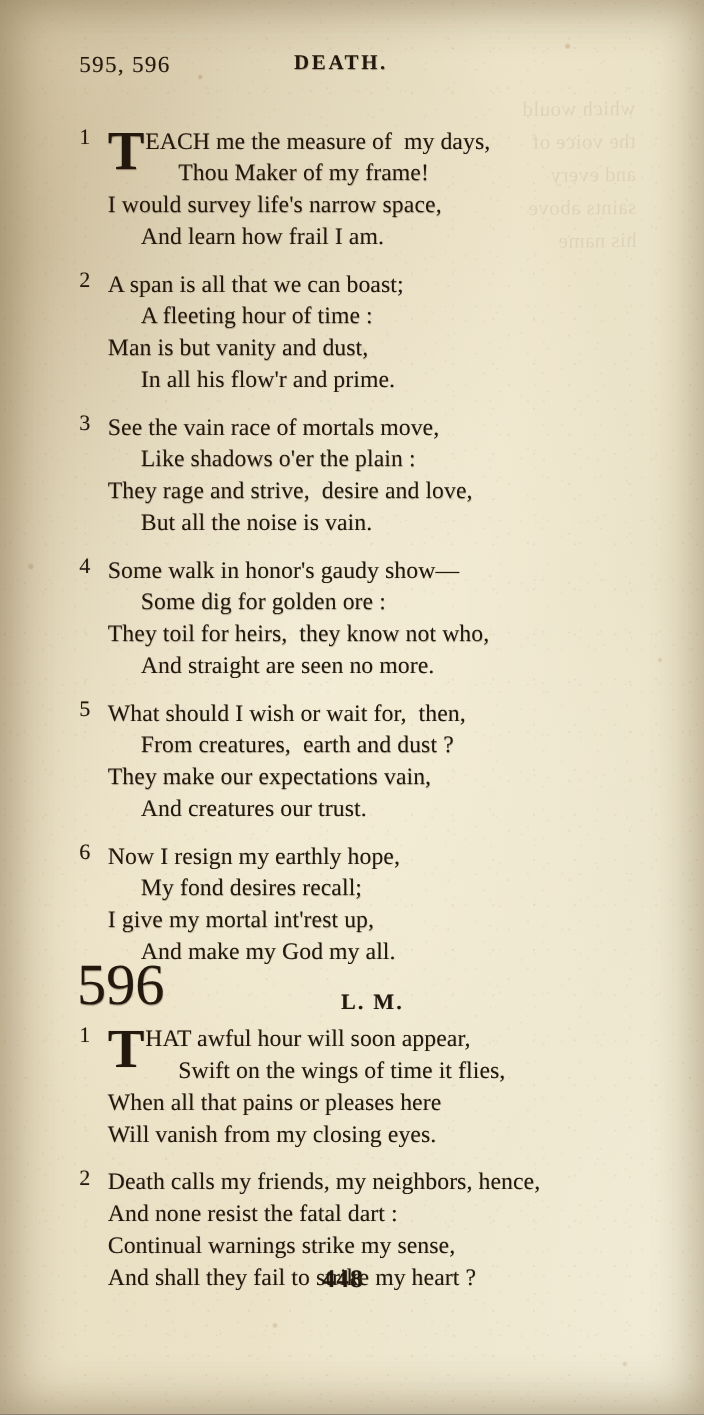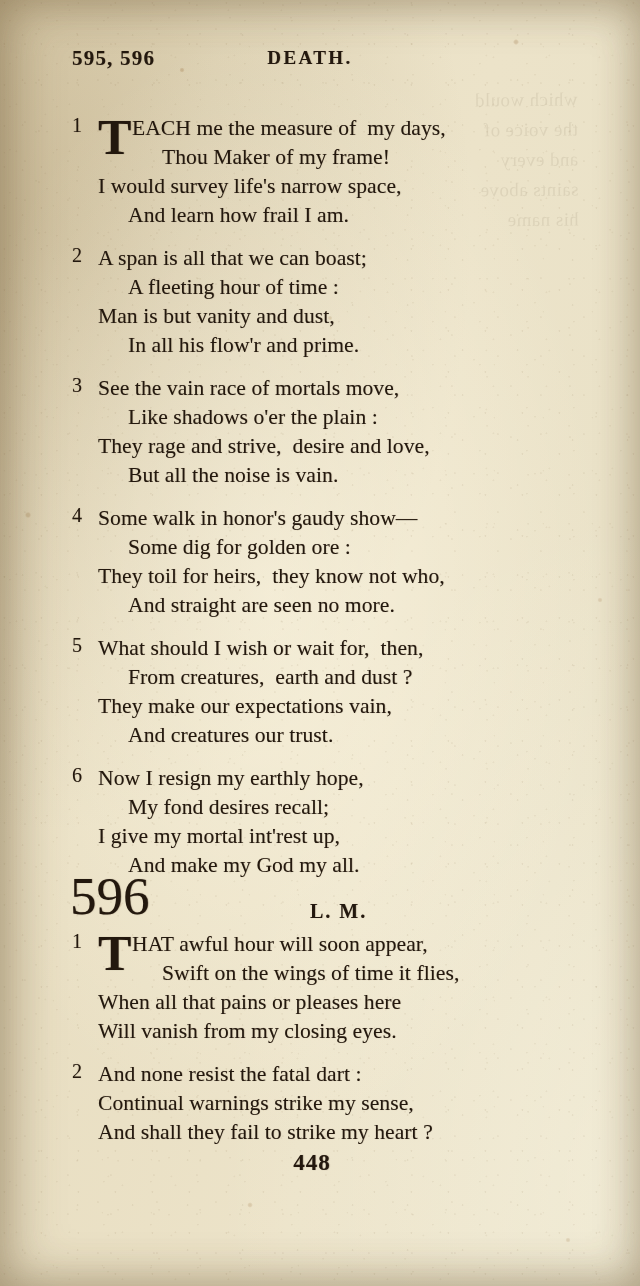--- a/index.html
+++ b/index.html
@@ -88,21 +88,20 @@
     left: 0;
     right: 0;
     height: 26px;
   }
   .runhead .folio-nums {
     position: absolute;
     left: 72px;
     top: 0;
     font-size: 21px;
     letter-spacing: 1.2px;
-    font-weight: bold;
   }
   .runhead .section-title {
     position: absolute;
     left: 0;
     right: 0;
     top: 1px;
     text-align: center;
     font-size: 19px;
     font-weight: bold;
     letter-spacing: 2.4px;
@@ -279,20 +278,21 @@
         <span class="num">1</span>
         <span class="dropcap">T</span>
         <div class="line first">HAT awful hour will soon appear,</div>
         <div class="line second">Swift on the wings of time it flies,</div>
         <div class="line">When all that pains or pleases here</div>
         <div class="line">Will vanish from my closing eyes.</div>
       </div>
 
       <div class="stanza">
         <span class="num">2</span>
+        <div class="line">Death calls my friends, my neighbors, hence,</div>
         <div class="line">And none resist the fatal dart :</div>
         <div class="line">Continual warnings strike my sense,</div>
         <div class="line">And shall they fail to strike my heart ?</div>
       </div>
     </div>
 
     <div class="folio">448</div>
 
   </div>
 

